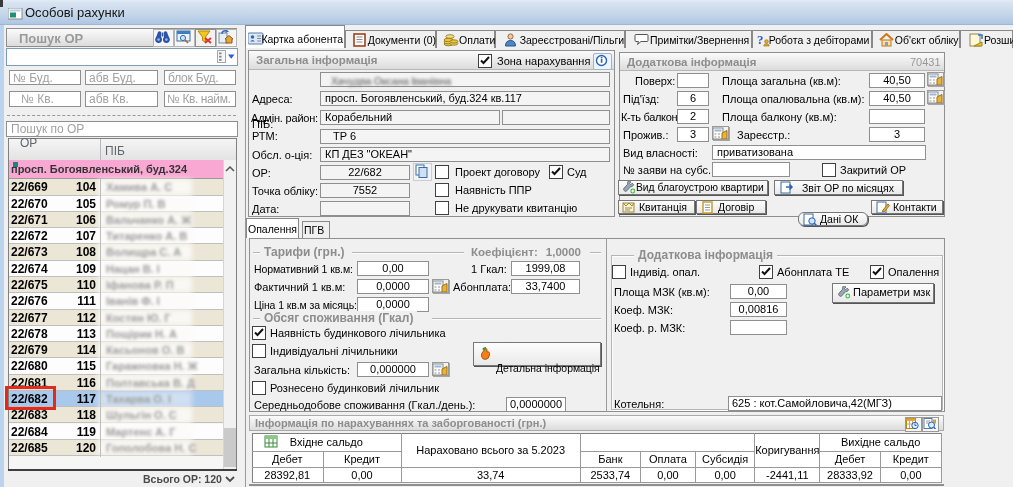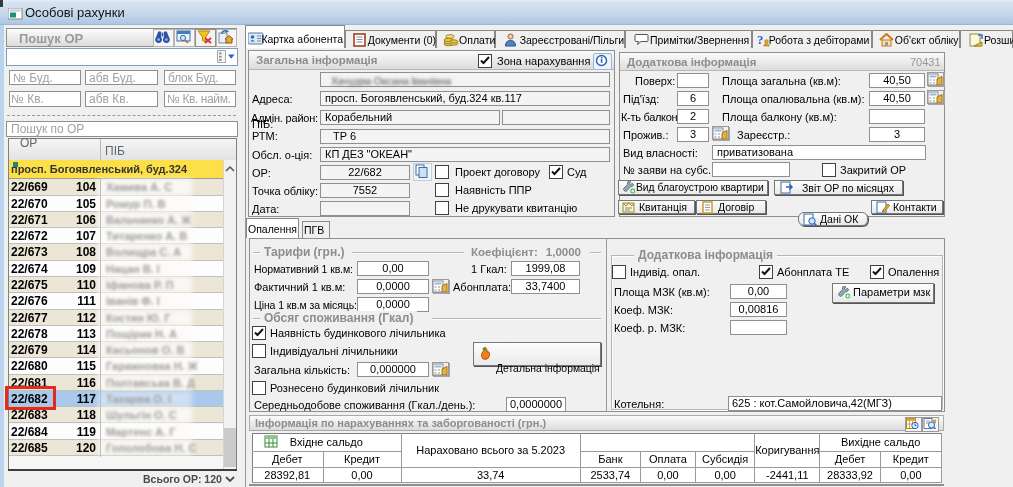--- a/index.html
+++ b/index.html
@@ -97,35 +97,35 @@
       <rect x="2" y="2.5" width="2.6" height="1.8" fill="#8a8a8a"></rect>
       <rect x="2" y="5.8" width="2.6" height="1.8" fill="#8a8a8a"></rect>
       <rect x="2" y="9" width="2.6" height="1.8" fill="#8a8a8a"></rect>
       <path d="M11 4.5 L17.5 4.5 L14.2 8.8 Z" fill="#2a5fd0"></path>
     </svg>
 </div>
 
 <div class="abs inpw" style="left:9px;top:70px;width:70px;height:13px;"><span style="color:#a2a2a2;position:relative;left:3px;top:1px;font-size:12px;">№ Буд.</span></div>
 <div class="abs inpw" style="left:85px;top:70px;width:71px;height:13px;"><span style="color:#a2a2a2;position:relative;left:3px;top:1px;font-size:12px;">абв Буд.</span></div>
 <div class="abs inpw" style="left:164px;top:70px;width:70px;height:13px;"><span style="color:#a2a2a2;position:relative;left:3px;top:1px;font-size:12px;letter-spacing:-0.2px;">блок Буд.</span></div>
-<div class="abs inpw" style="left:9px;top:91px;width:70px;height:14px;"><span style="color:#a2a2a2;position:relative;left:1px;top:1px;font-size:12px;margin-top:32px;">№ Кв.</span></div>
+<div class="abs inpw" style="left:9px;top:91px;width:70px;height:14px;"><span style="color:#a2a2a2;position:relative;left:11px;top:1px;font-size:12px;margin-top:32px;">№ Кв.</span></div>
 <div class="abs inpw" style="left:85px;top:91px;width:71px;height:14px;"><span style="color:#a2a2a2;position:relative;left:3px;top:1px;font-size:12px;">абв Кв.</span></div>
 <div class="abs inpw" style="left:164px;top:91px;width:70px;height:14px;"><span style="color:#a2a2a2;position:relative;left:2px;top:1px;font-size:12px;letter-spacing:-0.4px;">№ Кв. найм.</span></div>
 
 <div class="abs" style="left:7px;top:115px;width:229px;height:0;border-top:1px dashed #999;"></div>
 
 <div class="abs inpw" style="left:6px;top:121px;width:230px;height:14px;"><span style="color:#a2a2a2;position:relative;left:4px;top:1px;font-size:12px;">Пошук по ОР</span></div>
 
 <div class="abs" style="left:8px;top:138px;width:229px;height:332px;border:1px solid #808080;background:#f6f6f5;box-sizing:border-box;"></div>
 <div class="abs gbar" style="left:9px;top:139px;width:227px;height:21px;border-bottom:1px solid #9a9a9a;background:linear-gradient(180deg,#f5f5f5,#e3e3e3);"></div>
 <div class="abs" style="left:100px;top:139px;width:1px;height:21px;background:#b9b9b9;"></div>
 <div class="abs" style="left:20px;top:136px;color:#5d6770;font-size:12px;">ОР</div>
 <div class="abs" style="left:105px;top:144px;color:#5d6770;font-size:12px;">ПІБ</div>
 
-<div class="abs" style="left:9px;top:160px;width:214px;height:19px;background:#fde047;border-bottom:1px solid #9a9a9a;box-sizing:border-box;">
+<div class="abs" style="left:9px;top:160px;width:214px;height:19px;background:#f9a8d4;border-bottom:1px solid #9a9a9a;box-sizing:border-box;">
   <div style="position:absolute;left:4px;top:2px;width:5px;height:5px;background:#18867c;"></div>
   <div style="position:absolute;left:2px;top:3px;font-weight:bold;color:#343434;font-size:11px;">просп. Богоявленський, буд.324</div>
 </div>
 
 <div id="rows">
     <div class="row beige" style="top:179.3px">
       <span class="band" style="background:rgba(252,251,248,0.88);"></span>
       <span class="nameblur">Хамива А. С</span>
       <span class="rc1">22/669</span>
       <span class="rc2">104</span>

